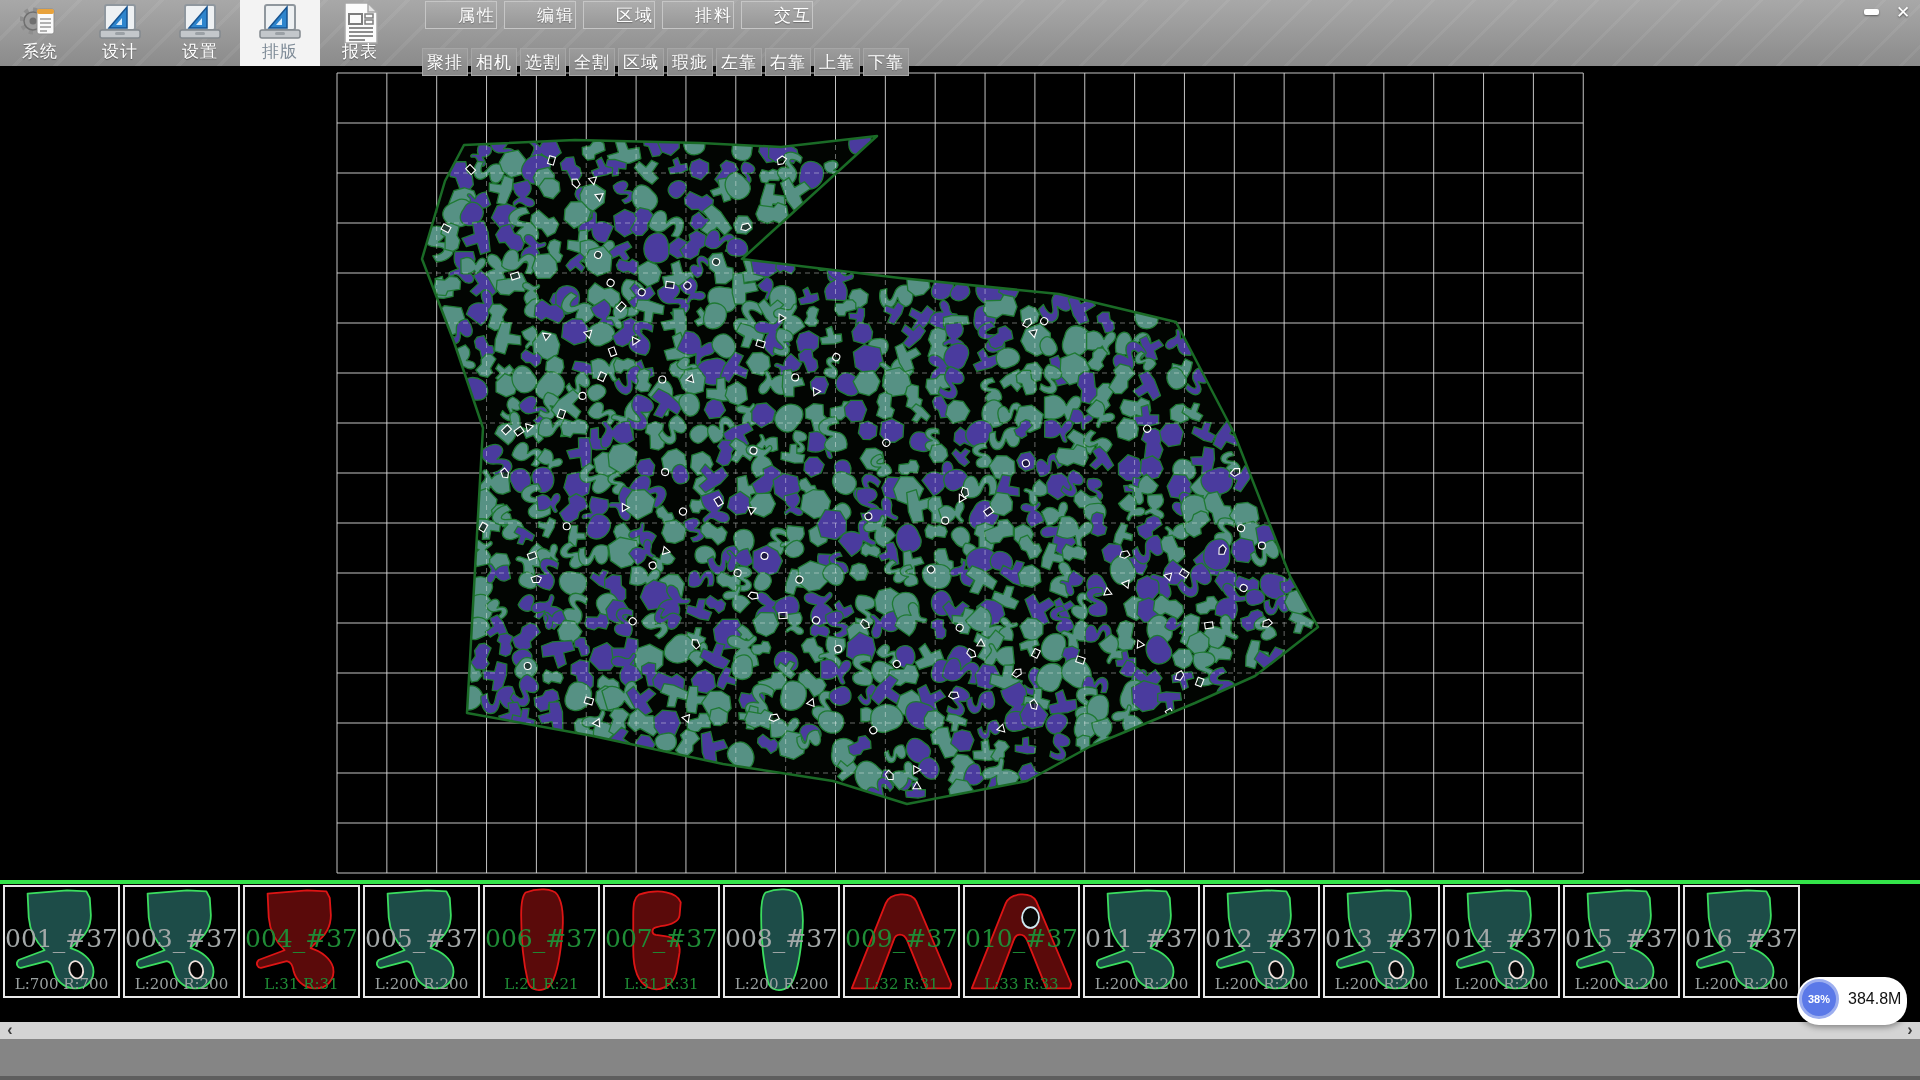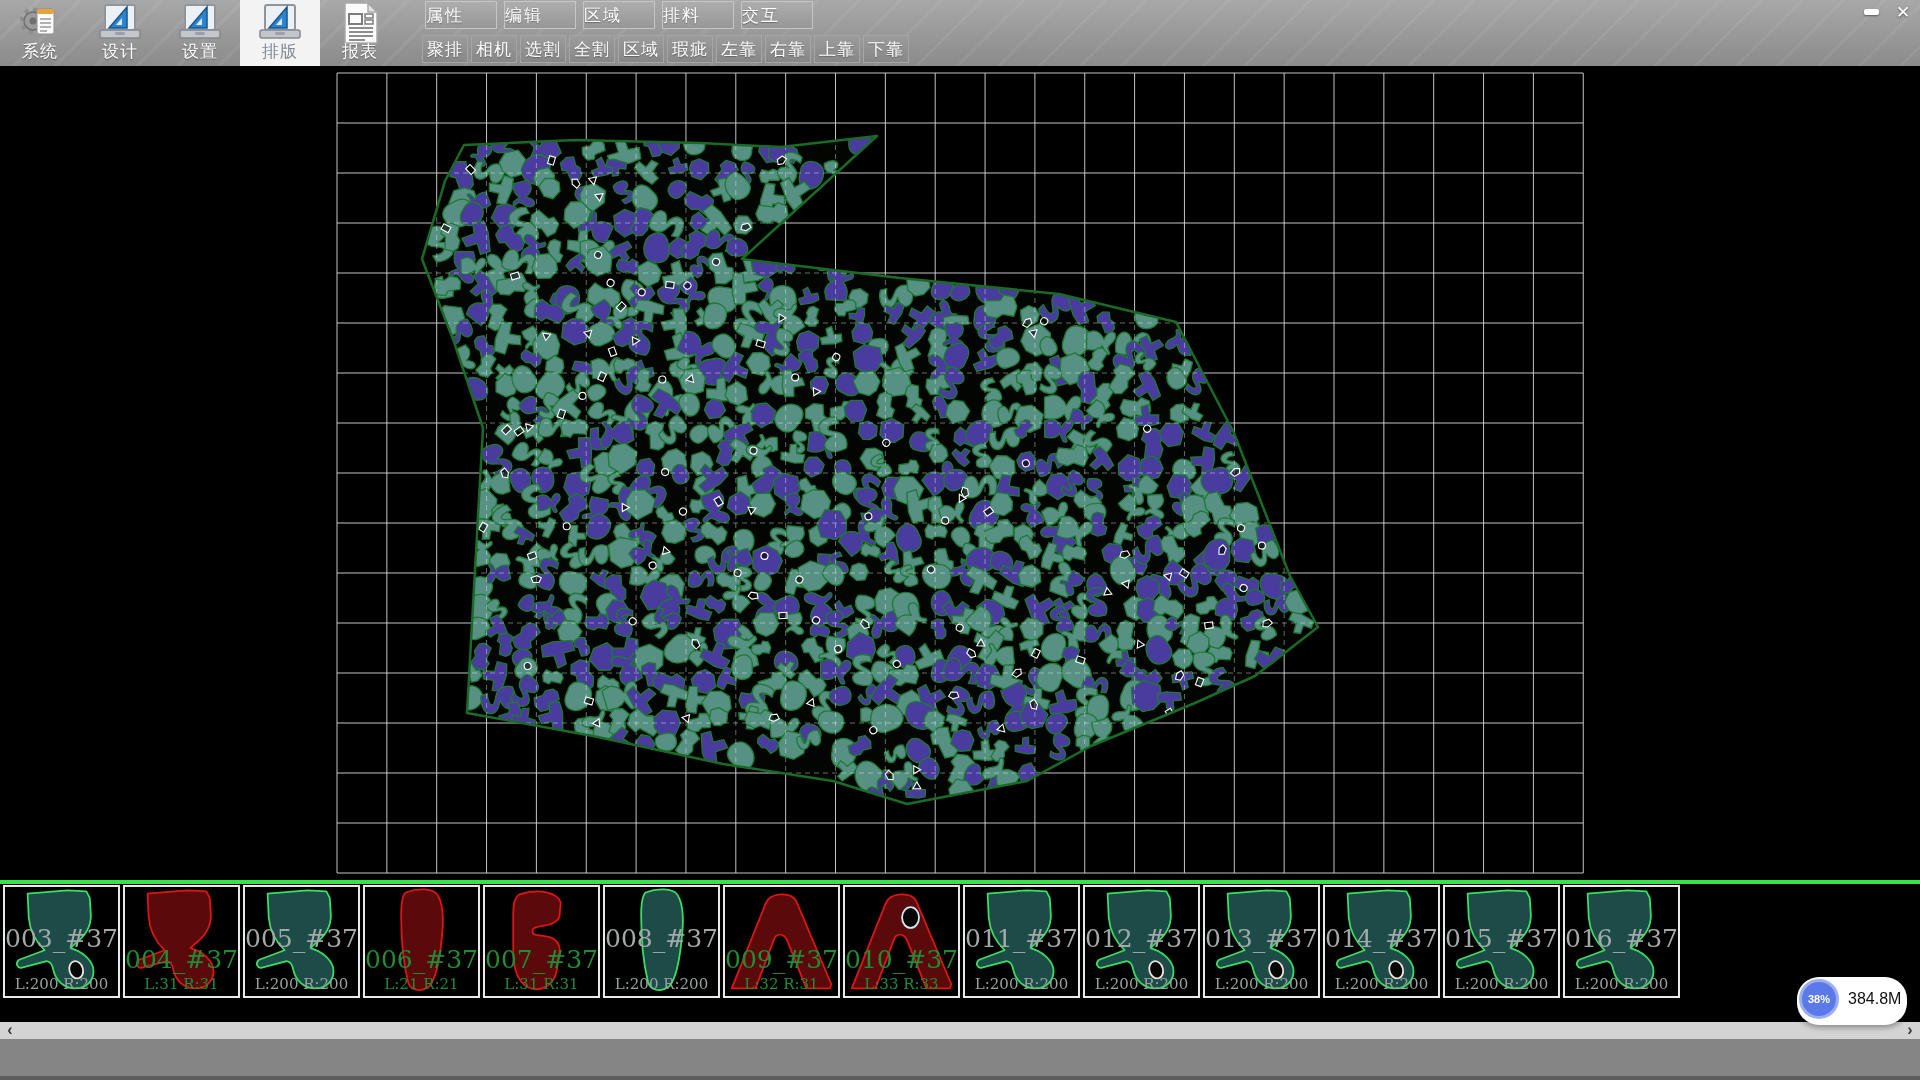--- a/index.html
+++ b/index.html
@@ -21,34 +21,35 @@
   .tb-btn .ic{position:absolute;top:2px;left:0;width:80px;height:42px;display:flex;align-items:center;justify-content:center;}
   .tb-btn .lb{
     position:absolute;bottom:3px;left:0;width:80px;text-align:center;
     font-size:17px;color:#ffffff;text-shadow:0 1px 1px rgba(0,0,0,.35);letter-spacing:1px;
   }
   .tb-btn.selected{background:#f3f3f3;}
   .tb-btn.selected .lb{color:#7d8a96;text-shadow:none;margin-top:23px;}
   
   .tabs{position:absolute;left:425px;top:1px;height:30px;display:flex;}
   .tab{
-    width:72px;height:28px;margin-right:7px;line-height:28px;text-align:left;
+    width:72px;height:28px;margin-right:7px;line-height:28px;text-align:right;
     font-size:17px;color:#fff;letter-spacing:2px;
     background:linear-gradient(#adadad,#979797);
     border:1px solid #c6c6c6;box-sizing:border-box;
     text-shadow:0 1px 1px rgba(0,0,0,.3);
   }
   
   .acts{position:absolute;left:422px;top:35px;height:28px;display:flex;}
   .act{
     width:46px;height:28px;margin-right:3px;line-height:28px;text-align:center;
     font-size:17px;color:#fff;letter-spacing:1px;
     background:linear-gradient(#9c9c9c,#878787);
     border:1px solid #a6a6a6;box-sizing:border-box;
     text-shadow:0 1px 1px rgba(0,0,0,.3);
+    margin-top:13px;
   }
   
   .winbtns{position:absolute;right:4px;top:2px;display:flex;gap:6px;z-index:4;}
   .winbtn{width:26px;height:20px;display:flex;align-items:center;justify-content:center;}
   .winbtn .dash{width:15px;height:6px;background:#fff;border-radius:2px;box-shadow:0 1px 2px rgba(0,0,0,.45);}
   .winbtn.close{color:#fff;font-size:17px;font-weight:bold;text-shadow:0 1px 2px rgba(0,0,0,.5);}
   
   .canvas{position:absolute;left:0;top:66px;width:1920px;height:814px;background:#000;}
   
   .sep{position:absolute;left:0;top:880px;width:1920px;height:4px;background:#34e44a;z-index:2;}
@@ -63,21 +64,21 @@
   }
   .tile svg{position:absolute;left:0;top:0;}
   .tile .lbl{
     position:absolute;top:37px;left:0;width:113px;text-align:center;
     font-family:"DejaVu Serif","Liberation Serif",serif;font-size:25px;color:#a3a8a8;letter-spacing:0px;
   }
   .tile .lr{
     position:absolute;bottom:3px;left:0;width:113px;text-align:center;
     font-family:"DejaVu Serif","Liberation Serif",serif;font-size:15px;color:#9aa0a0;
   }
-  .tile.sel .lbl,.tile.sel .lr{color:#1f8c36;margin-top:21px;}
+  .tile.sel .lbl,.tile.sel .lr{color:#1f8c36;}
   
   .scroll{position:absolute;left:0;top:1022px;width:1920px;height:17px;background:#d4d4d4;z-index:2;}
   .scroll .arr{position:absolute;top:0;width:16px;height:17px;line-height:16px;text-align:center;
     color:#3a3a3a;font-size:16px;font-weight:bold;}
   .scroll .arr.left{left:2px;}
   .scroll .arr.right{right:2px;}
   .statusbar{position:absolute;left:0;top:1039px;width:1920px;height:37px;background:#858585;z-index:2;}
   .bottomedge{position:absolute;left:0;top:1076px;width:1920px;height:4px;background:#5e5e5e;z-index:2;}
   
   .pill{
@@ -1117,20 +1118,23 @@
       </g>
       <polygon points="464,79 575,74 700,77 781,81 877,70 742,193 900,212 1059,228 1176,256 1234,367 1290,510 1318,561 1255,610 1195,637 1091,680 1027,715 907,738 833,715 723,698 593,670 467,647 477,468 483,362 454,276 422,193 445,115" fill="none" stroke="#1a6b26" stroke-width="2.5" stroke-linejoin="round"></polygon>
     </svg>
 </div>
 
 <div class="sep"></div>
 
 <div class="strip" id="strip"><div class="tile"><svg width="113" height="109" viewBox="0 0 100 100" preserveAspectRatio="none">
         <path d="M20,6 L55,3 72,4 75,10 76,26 C76,38 70,46 62,52 L58,56 C68,59 76,66 78,74 C80,85 72,94 61,93 C51,92 45,85 43,77 C42,72 41,69 37,68 L15,74 C11,75 9,70 12,67 L35,58 C27,50 22,40 21,28 Z" fill="#1d4c48" stroke="#3bdd5f" stroke-width="1.6" stroke-linejoin="round"></path>
         <ellipse cx="63" cy="76" rx="6" ry="8" fill="#060606" stroke="#f0e2dd" stroke-width="1.6" transform="rotate(-15 63 76)"></ellipse>
+      </svg><div class="lbl">001_#37</div><div class="lr">L:700 R:700</div></div><div class="tile"><svg width="113" height="109" viewBox="0 0 100 100" preserveAspectRatio="none">
+        <path d="M20,6 L55,3 72,4 75,10 76,26 C76,38 70,46 62,52 L58,56 C68,59 76,66 78,74 C80,85 72,94 61,93 C51,92 45,85 43,77 C42,72 41,69 37,68 L15,74 C11,75 9,70 12,67 L35,58 C27,50 22,40 21,28 Z" fill="#1d4c48" stroke="#3bdd5f" stroke-width="1.6" stroke-linejoin="round"></path>
+        <ellipse cx="63" cy="76" rx="6" ry="8" fill="#060606" stroke="#f0e2dd" stroke-width="1.6" transform="rotate(-15 63 76)"></ellipse>
       </svg><div class="lbl">003_#37</div><div class="lr">L:200 R:200</div></div><div class="tile sel"><svg width="113" height="109" viewBox="0 0 100 100" preserveAspectRatio="none">
         <path d="M20,6 L55,3 72,4 75,10 76,26 C76,38 70,46 62,52 L58,56 C68,59 76,66 78,74 C80,85 72,94 61,93 C51,92 45,85 43,77 C42,72 41,69 37,68 L15,74 C11,75 9,70 12,67 L35,58 C27,50 22,40 21,28 Z" fill="#5a0a0a" stroke="#dd1515" stroke-width="1.6" stroke-linejoin="round"></path>
       </svg><div class="lbl">004_#37</div><div class="lr">L:31 R:31</div></div><div class="tile"><svg width="113" height="109" viewBox="0 0 100 100" preserveAspectRatio="none">
         <path d="M20,6 L55,3 72,4 75,10 76,26 C76,38 70,46 62,52 L58,56 C68,59 76,66 78,74 C80,85 72,94 61,93 C51,92 45,85 43,77 C42,72 41,69 37,68 L15,74 C11,75 9,70 12,67 L35,58 C27,50 22,40 21,28 Z" fill="#1d4c48" stroke="#3bdd5f" stroke-width="1.6" stroke-linejoin="round"></path>
       </svg><div class="lbl">005_#37</div><div class="lr">L:200 R:200</div></div><div class="tile sel"><svg width="113" height="109" viewBox="0 0 100 100" preserveAspectRatio="none">
         <path d="M36,5 C46,1 60,1 64,7 C69,15 70,28 68,46 C66,68 63,84 57,91 C49,97 40,95 38,87 C34,70 32,48 32,26 C32,14 33,8 36,5 Z" fill="#5a0a0a" stroke="#dd1515" stroke-width="1.6" stroke-linejoin="round"></path>
       </svg><div class="lbl">006_#37</div><div class="lr">L:21 R:21</div></div><div class="tile sel"><svg width="113" height="109" viewBox="0 0 100 100" preserveAspectRatio="none">
         <path d="M30,7 C48,1 64,5 67,14 L66,26 C65,33 57,35 49,36 L45,37 C41,38 41,43 45,44 L53,45 C62,46 67,52 66,60 L63,79 C60,91 48,97 38,92 C29,87 25,74 25,58 L25,26 C25,15 26,10 30,7 Z" fill="#5a0a0a" stroke="#dd1515" stroke-width="1.6" stroke-linejoin="round"></path>
       </svg><div class="lbl">007_#37</div><div class="lr">L:31 R:31</div></div><div class="tile"><svg width="113" height="109" viewBox="0 0 100 100" preserveAspectRatio="none">
         <path d="M36,5 C46,1 60,1 64,7 C69,15 70,28 68,46 C66,68 63,84 57,91 C49,97 40,95 38,87 C34,70 32,48 32,26 C32,14 33,8 36,5 Z" fill="#1d4c48" stroke="#3bdd5f" stroke-width="1.6" stroke-linejoin="round"></path>

